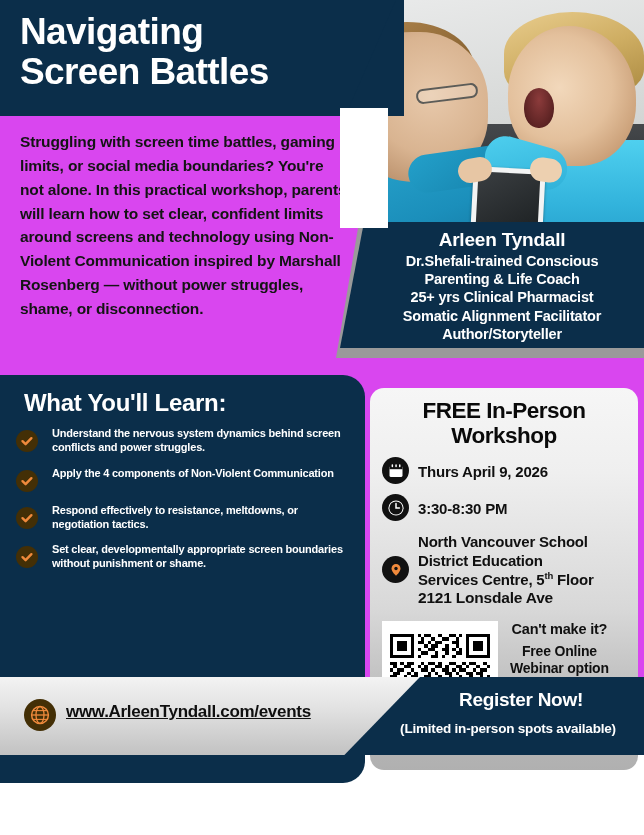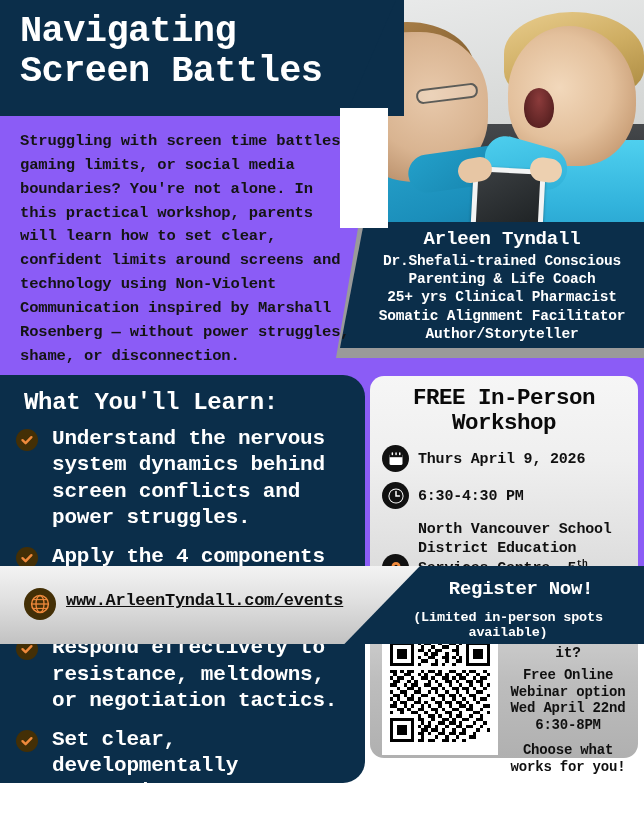--- a/index.html
+++ b/index.html
@@ -3,21 +3,21 @@
 <meta charset="utf-8">
 <style>
   * { margin:0; padding:0; box-sizing:border-box; }
   html,body { width:644px; height:835px; }
   body {
     font-family:"Liberation Sans", sans-serif;
     background:#ffffff;
     position:relative;
     overflow:hidden;
   }
-  .poster { position:relative; width:644px; height:644px; background:#8b5cf6;font-family:Liberation Mono, monospace; }
+  .poster { position:relative; width:644px; height:755px; background:#d946ef; }
 
   
   .header-band {
     position:absolute; left:0; top:0; width:404px; height:116px;
     background:#0b2e4a; z-index:5;
   }
   .title {
     position:absolute; left:20px; top:12px; width:360px;
     color:#ffffff; font-size:37px; line-height:1.08; font-weight:bold;
     letter-spacing:-0.6px; z-index:7; white-space:pre-line;
@@ -124,27 +124,27 @@
     margin-left:8px;
   }
   .bullet { display:flex; align-items:flex-start; margin-bottom:12px; }
   .chk {
     flex:0 0 auto; width:22px; height:22px; border-radius:50%;
     background:#432f06; margin-right:14px; margin-top:3px;
     display:flex; align-items:center; justify-content:center;
   }
   .chk svg { display:block; }
   .bullet-text {
-    color:#ffffff; font-size:21px; line-height:1.26; font-weight:bold;
+    color:#ffffff; font-size:11px; line-height:1.26; font-weight:bold;
     letter-spacing:-0.2px;
   }
 
   
   .right-panel {
-    position:absolute; left:370px; top:376px; width:268px; height:382px;
+    position:absolute; left:370px; top:388px; width:268px; height:382px;
     border-radius:14px; z-index:4;
     background:linear-gradient(180deg,#f6f6f6 0%, #efefef 22%, #d8d8d8 58%, #bdbdbd 80%, #b0b0b0 100%);
     padding:10px 12px 8px 12px;
   }
   .rp-heading {
     text-align:center; font-size:22.5px; font-weight:bold; color:#0a0a0a;
     line-height:1.12; letter-spacing:-0.5px; margin-bottom:8px;
   }
   .ev-row { display:flex; align-items:center; margin-bottom:9px; }
   .ev-icon {
@@ -305,21 +305,21 @@
     </div>
 
     <div class="ev-row">
       <span class="ev-icon">
         <svg width="18" height="18" viewBox="0 0 18 18">
           <circle cx="9" cy="9" r="7.6" fill="#ffffff"></circle>
           <circle cx="9" cy="9" r="6.6" fill="#111111"></circle>
           <path d="M9 4.6 V9 H12.4" stroke="#ffffff" stroke-width="1.5" fill="none" stroke-linecap="round"></path>
         </svg>
       </span>
-      <span class="ev-text">6:30-4:30 PM</span>
+      <span class="ev-text">3:30-8:30 PM</span>
     </div>
 
     <div class="ev-row">
       <span class="ev-icon">
         <svg width="18" height="18" viewBox="0 0 18 18">
           <path d="M9 3.1 c2.5 0 4.5 2 4.5 4.5 c0 3.3 -4.5 7.3 -4.5 7.3 S4.5 10.9 4.5 7.6 C4.5 5.1 6.5 3.1 9 3.1 z" fill="#f08a3c"></path>
           <circle cx="9" cy="7.5" r="1.7" fill="#111111"></circle>
         </svg>
       </span>
       <span class="ev-text">

